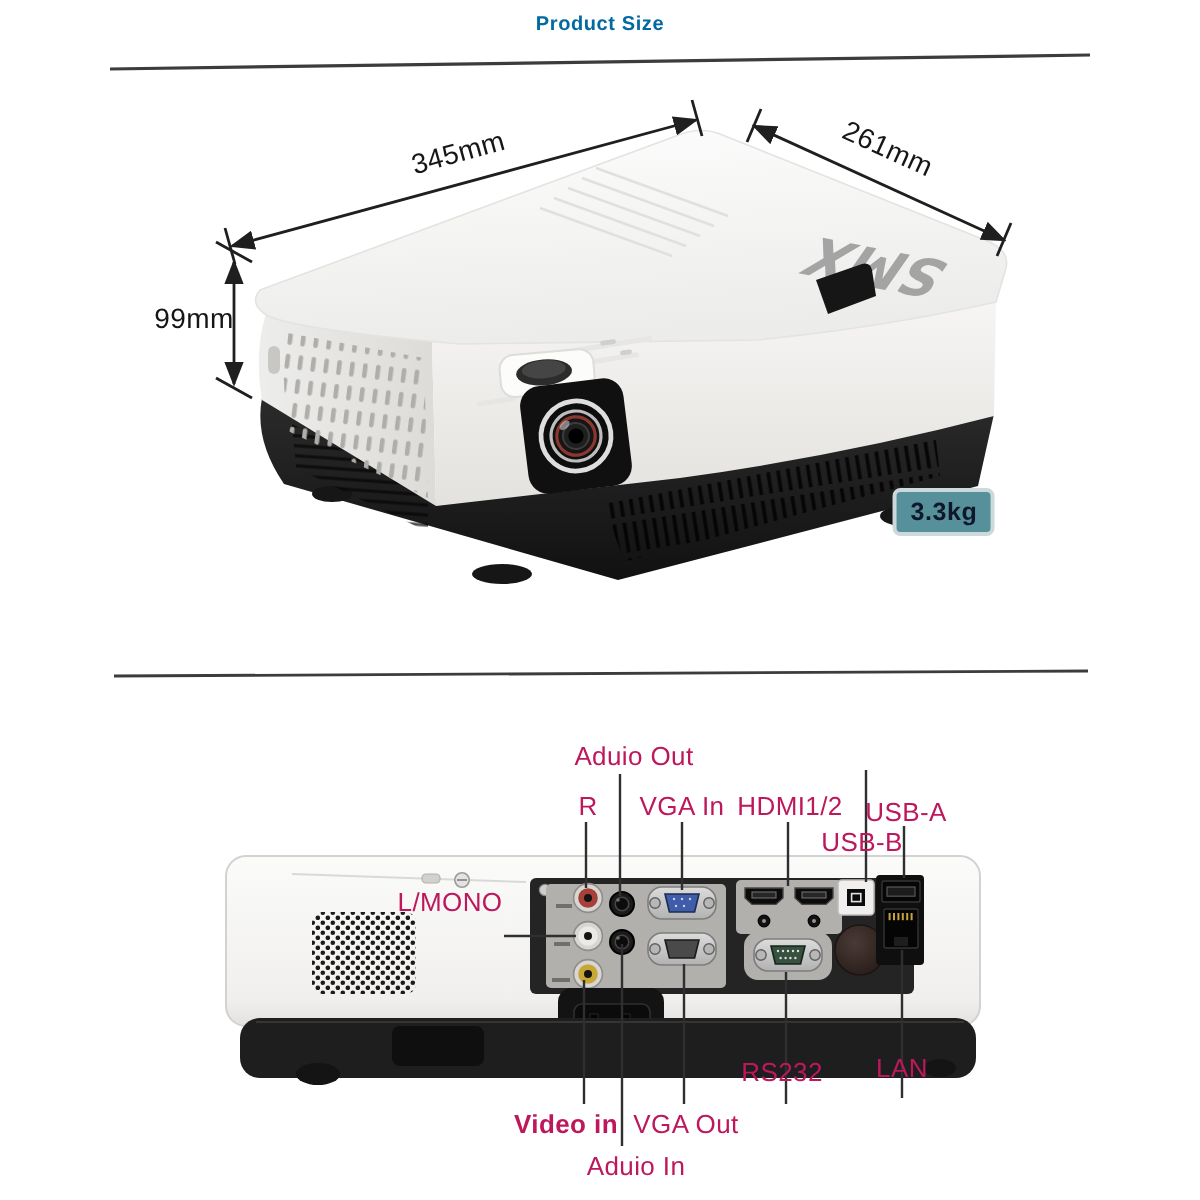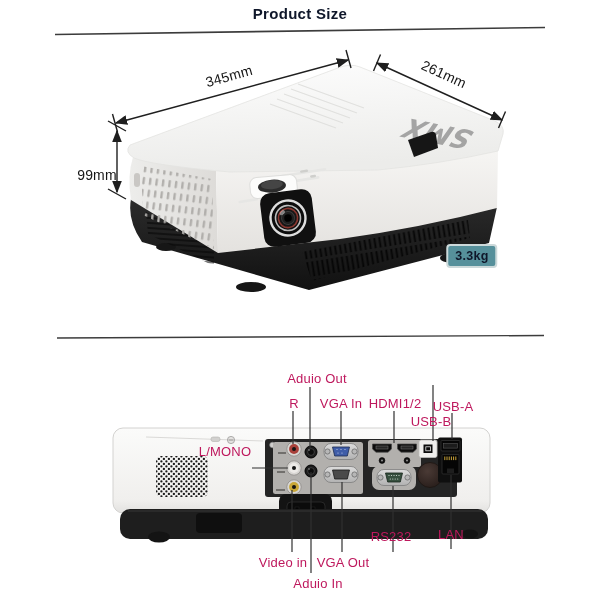--- a/index.html
+++ b/index.html
@@ -1,21 +1,21 @@
 <!DOCTYPE html>
 <html><head>
 <meta charset="utf-8">
 <style>
   html,body{margin:0;padding:0;background:#fff;}
   #stage{position:relative;width:600px;height:600px;background:#ffffff;overflow:hidden;
          font-family:"Liberation Sans",sans-serif;}
   #gfx{position:absolute;left:0;top:0;width:600px;height:600px;}
   .lbl{position:absolute;font-size:13px;line-height:1;color:#1c1c1c;white-space:nowrap;
        transform:translate(-50%,-50%);letter-spacing:.2px;}
-  .title{font-size:15px;font-weight:600;color:#0f172a;letter-spacing:.3px;}
+  .title{font-size:10px;font-weight:600;color:#0369a1;letter-spacing:.3px;}
   .dim{font-size:14px;color:#161616;}
   .rot345{transform:translate(-50%,-50%) rotate(-15.5deg);}
   .rot261{transform:translate(-50%,-50%) rotate(24.5deg);}
   .portlbl{font-size:13px;color:#be185d;}
   .badge{position:absolute;transform:translate(-50%,-50%);background:#56909b;color:#0f172a;
          font-size:12.5px;font-weight:bold;padding:3px 7px;border-radius:4px;
          border:2px solid #ccd9da;letter-spacing:.3px;}
 </style>
 </head>
 <body>
@@ -304,29 +304,29 @@
     <line x1="311" y1="472" x2="311" y2="573"></line>
     <line x1="342" y1="482" x2="342" y2="552"></line>
     <line x1="393" y1="486" x2="393" y2="552"></line>
     <line x1="451" y1="475" x2="451" y2="549"></line>
   </g>
 </svg>
 
 <div class="lbl title" style="left:300px;top:13px;">Product Size</div>
 <div class="lbl dim rot345" style="left:229px;top:76px;">345mm</div>
 <div class="lbl dim rot261" style="left:444px;top:74px;">261mm</div>
-<div class="lbl dim" style="left:97px;top:159px;margin-top:16px;">99mm</div>
+<div class="lbl dim" style="left:97px;top:159px;">99mm</div>
 <div class="badge" style="left:472px;top:256px;">3.3kg</div>
 
 <div class="lbl portlbl" style="left:317px;top:378px;">Aduio Out</div>
 <div class="lbl portlbl" style="left:294px;top:403px;">R</div>
 <div class="lbl portlbl" style="left:341px;top:403px;">VGA In</div>
 <div class="lbl portlbl" style="left:395px;top:403px;">HDMI1/2</div>
 <div class="lbl portlbl" style="left:431px;top:377px;margin-top:44px;">USB-B</div>
 <div class="lbl portlbl" style="left:453px;top:406px;">USB-A</div>
 <div class="lbl portlbl" style="left:225px;top:451px;">L/MONO</div>
-<div class="lbl portlbl" style="left:283px;top:562px;">Video in</div>
+<div class="lbl portlbl" style="left:283px;top:562px;font-weight:bold;">Video in</div>
 <div class="lbl portlbl" style="left:343px;top:562px;">VGA Out</div>
 <div class="lbl portlbl" style="left:391px;top:536px;">RS232</div>
 <div class="lbl portlbl" style="left:451px;top:534px;">LAN</div>
 <div class="lbl portlbl" style="left:318px;top:583px;">Aduio In</div>
 
 </div>
 
 </body></html>

